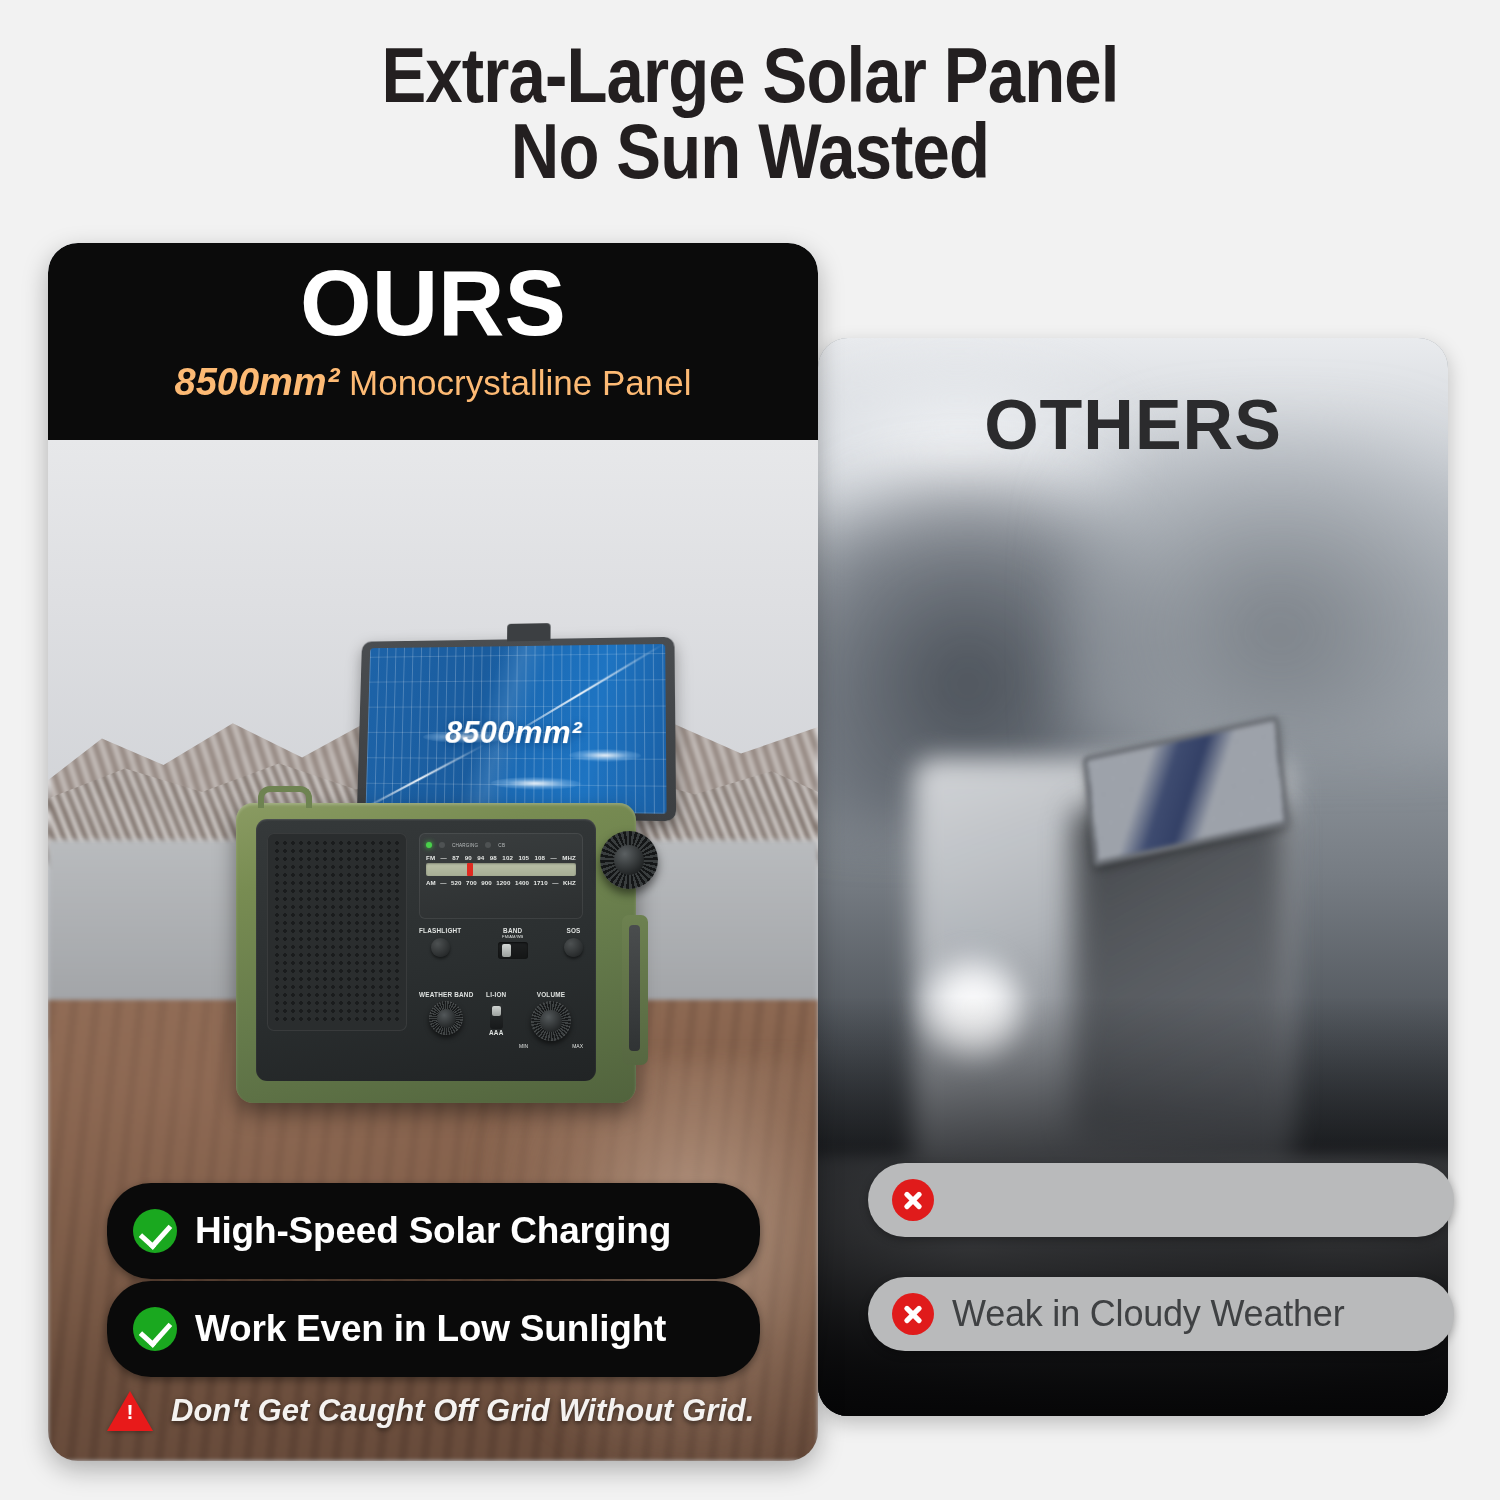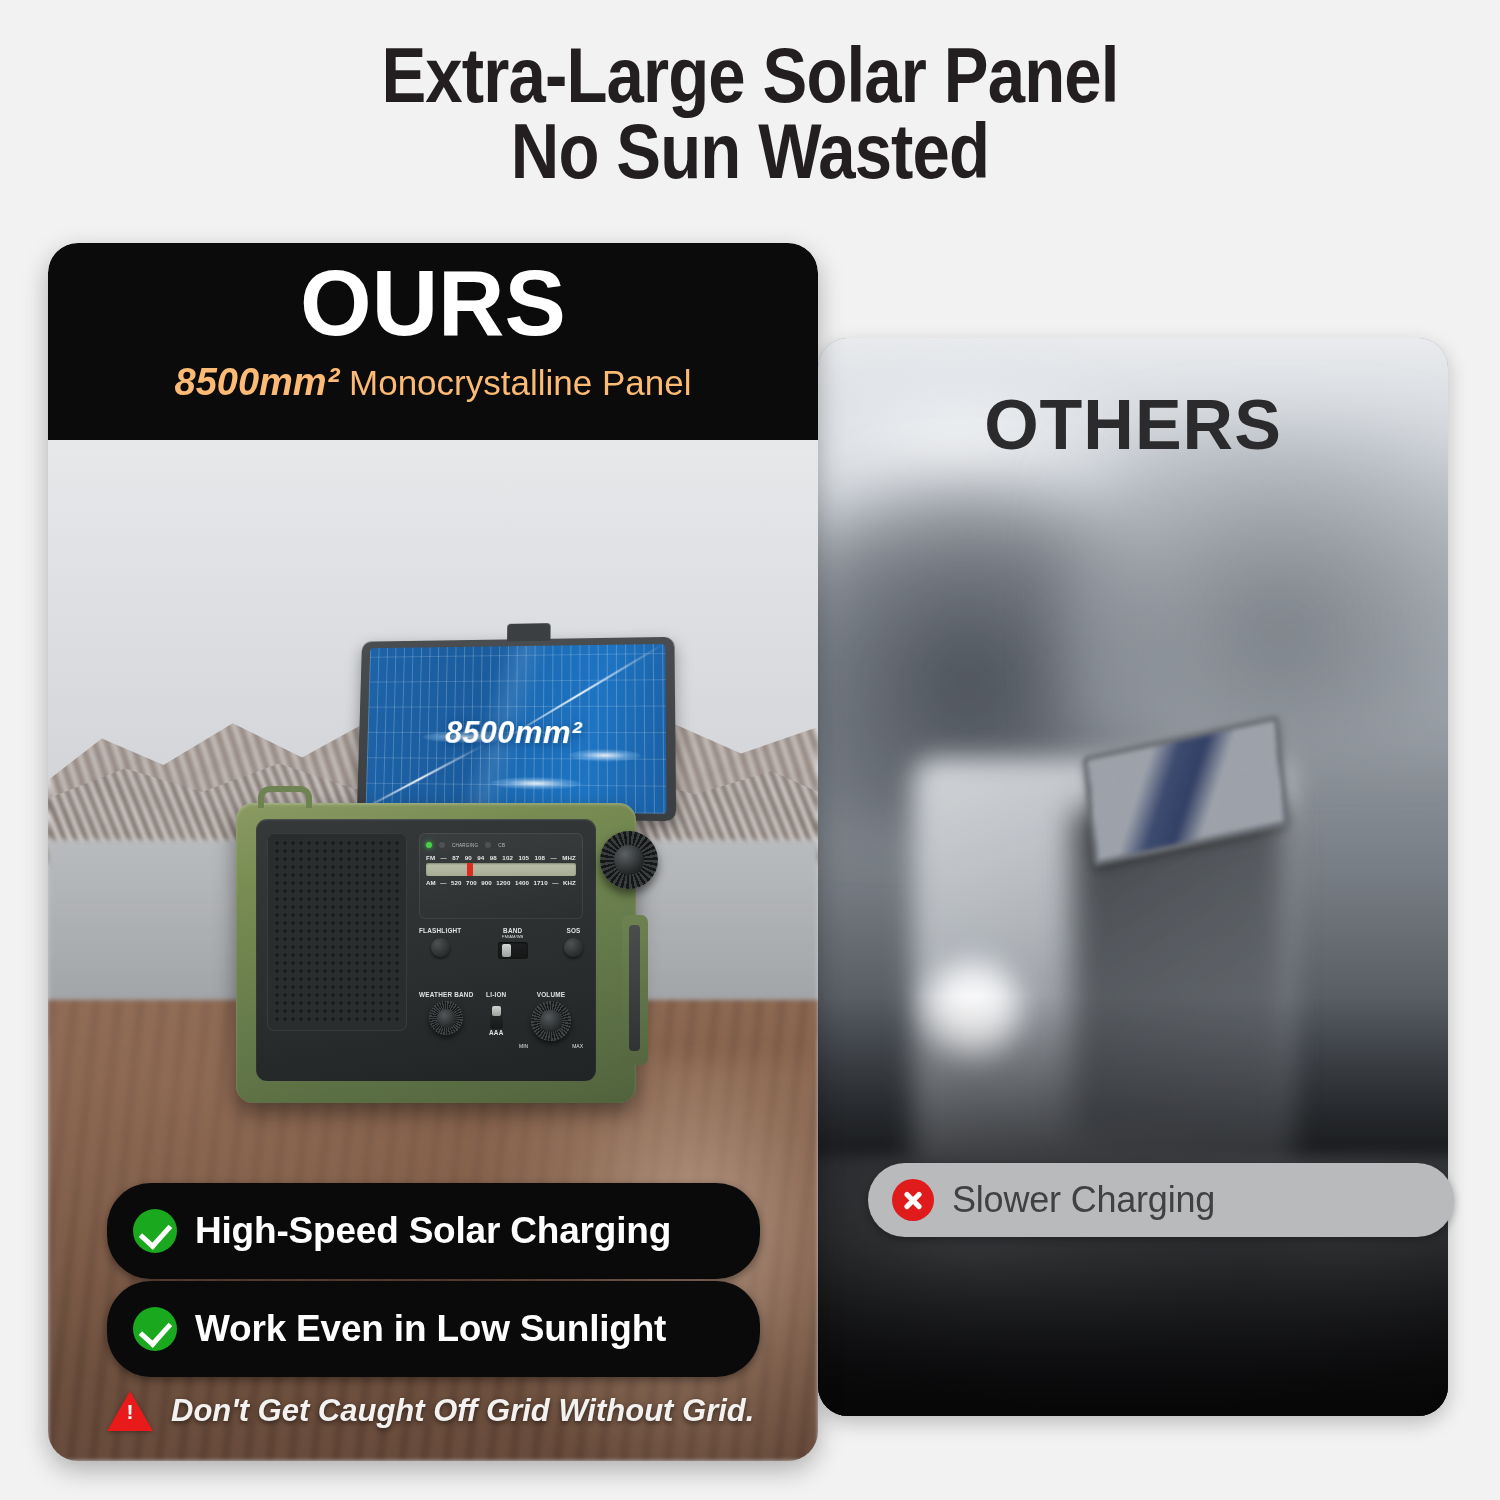--- a/index.html
+++ b/index.html
@@ -446,21 +446,24 @@
     <div class="oth-rock"></div>
     <div class="oth-fade-bottom"></div>
 
     <div class="others-head">
       <div class="others-title">OTHERS</div>
     </div>
   </div>
 
   <div class="pill pill-others" style="top:1163px;">
     <span class="icon-x"></span>
-    <span class="pill-txt">Slower Charging</span>
+  </div>
+  <div class="pill pill-others" style="top:1277px;">
+    <span class="icon-x"></span>
+    <span class="pill-txt">Weak in Cloudy Weather</span>
   </div>
 
   <div class="card-ours">
 
     <div class="ours-head">
       <div class="ours-title">OURS</div>
       <div class="ours-sub">
         <span class="em">8500mm²</span><span> Monocrystalline Panel</span>
       </div>
     </div>

